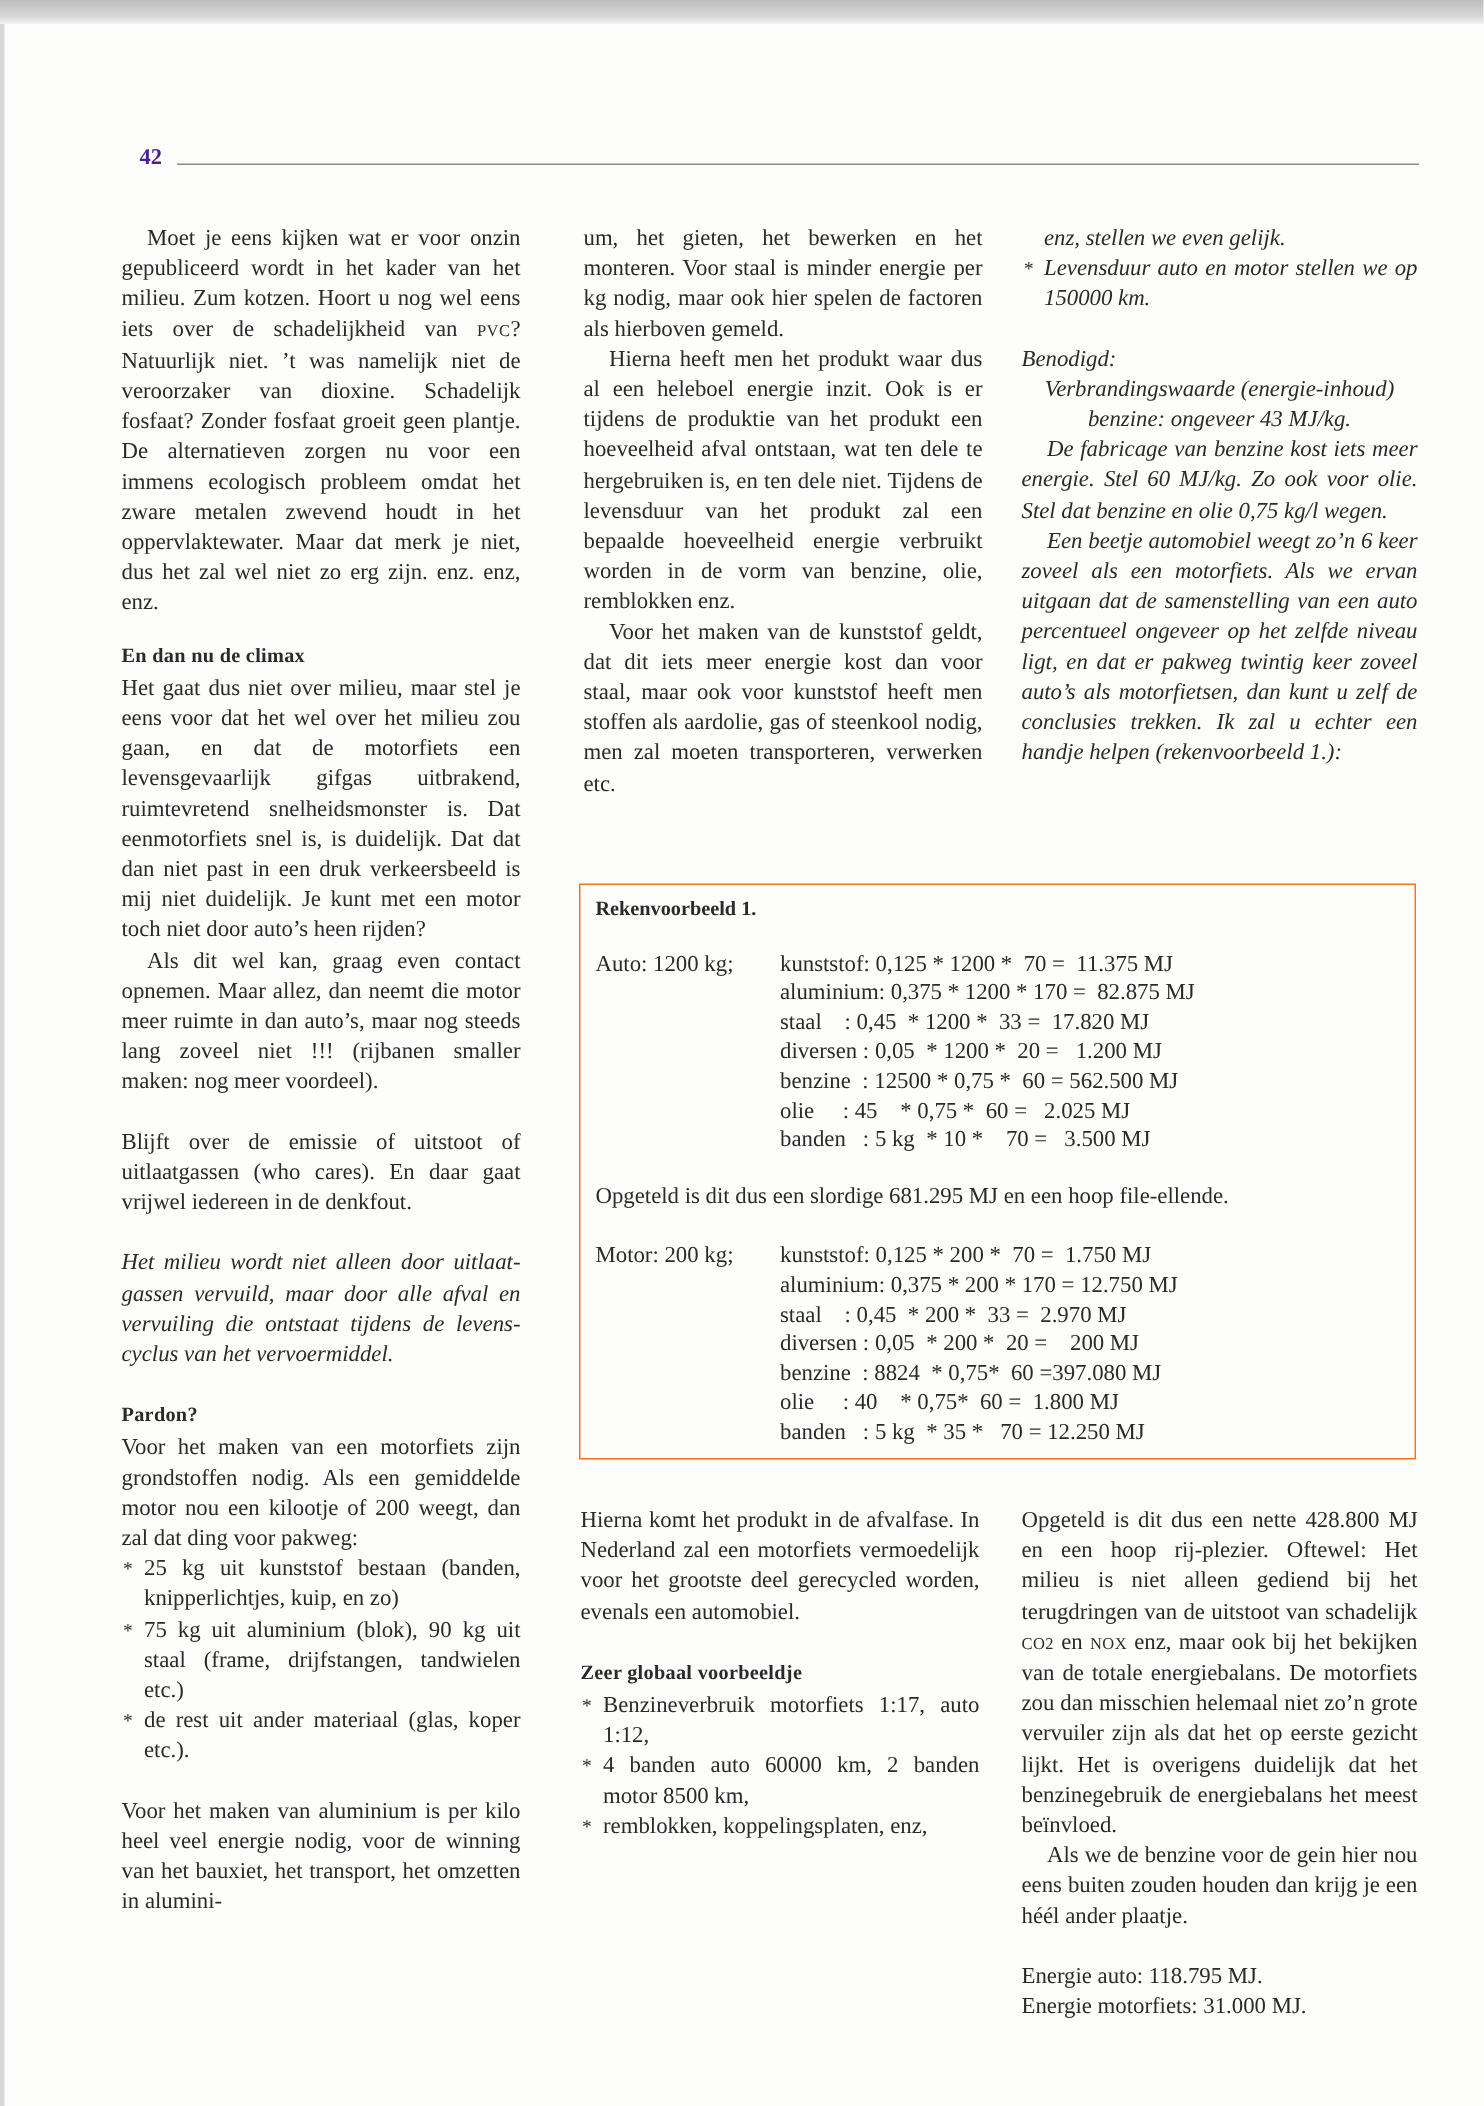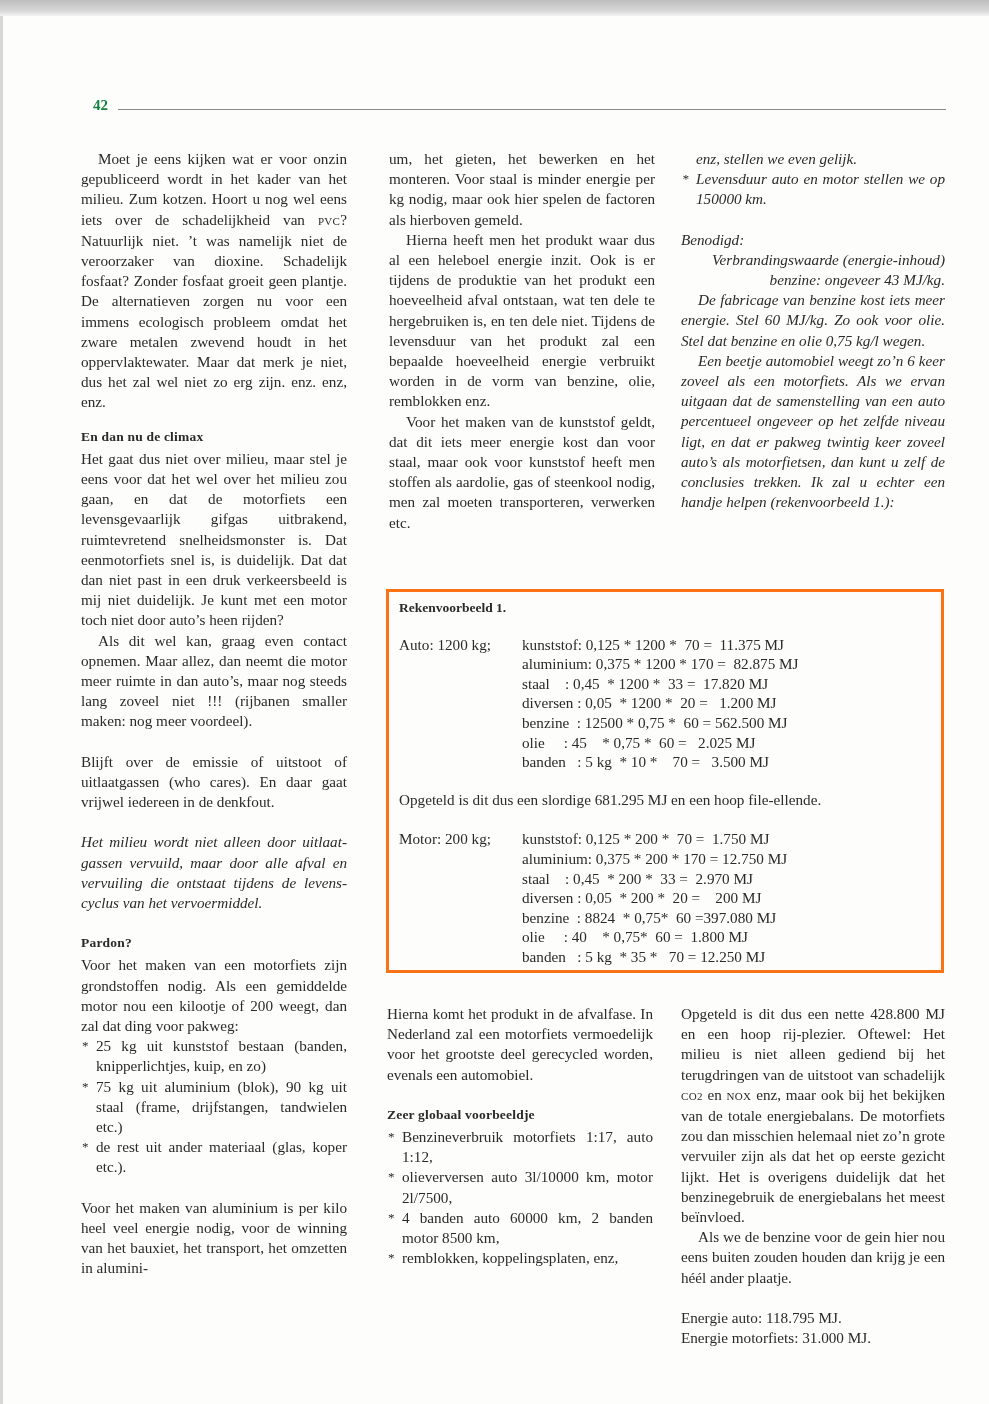--- a/index.html
+++ b/index.html
@@ -1,34 +1,34 @@
 <!DOCTYPE html>
 <html><head>
 <meta charset="utf-8">
 <style>
   html,body{margin:0;padding:0;}
   body{width:989px;height:1404px;background:#fdfdfc;position:relative;overflow:hidden;
        font-family:"Liberation Serif","DejaVu Serif",serif;color:#2a2a2a;}
   .topband{position:absolute;left:0;top:0;width:989px;height:16px;
        background:linear-gradient(#bdbdbd,#d9d9d9 70%,#f3f3f3);}
   .leftedge{position:absolute;left:0;top:16px;width:3px;height:1388px;background:#d8d8d8;}
-  .folio{position:absolute;left:93px;top:97px;font-weight:bold;font-size:15px;color:#15803d;}
+  .folio{position:absolute;left:93px;top:97px;font-weight:bold;font-size:15px;color:#4c1d95;}
   .rule{position:absolute;left:118px;top:109px;width:828px;height:1px;background:#8a8a8a;}
   .col{position:absolute;font-size:15.2px;line-height:20.2px;}
   .col p{margin:0;text-align:justify;hyphens:manual;}
   .indent{text-indent:17px;}
   .gap{height:20px;}
   .head{font-weight:bold;font-size:13.5px;letter-spacing:0.2px;margin:0;}
   .ital{font-style:italic;}
   ul.bul{list-style:none;margin:0;padding:0;}
   ul.bul li{position:relative;padding-left:15px;text-align:justify;}
   ul.bul li::before{content:"*";position:absolute;left:1px;top:0;font-size:13px;}
   .sc{font-size:11px;letter-spacing:0.3px;}
   .box{position:absolute;left:386px;top:589px;width:558px;height:384px;
-       border:3px solid #f97316;box-sizing:border-box;padding:6px 10px;font-size:15.2px;line-height:19.6px;}
+       border:1px solid #f97316;box-sizing:border-box;padding:6px 10px;font-size:15.2px;line-height:19.6px;}
   .box .title{font-weight:bold;font-size:13.5px;margin-bottom:17px;}
   .calc{display:flex;}
   .calc .lab{width:123px;flex:none;}
   .calc .lines div{white-space:pre;}
   .total{margin:18px 0 20px 0;}
 </style>
 </head>
 <body>
 
 <div class="topband"></div>
@@ -65,21 +65,21 @@
   <p class="indent">Voor het maken van de kunststof geldt, dat dit iets meer energie kost dan voor staal, maar ook voor kunststof heeft men stoffen als aard­olie, gas of steenkool nodig, men zal moeten transporteren, verwerken etc.</p>
 </div>
 
 <div class="col" style="left:681px;top:149px;width:264px;font-style:italic;">
   <p style="padding-left:15px">enz, stellen we even gelijk.</p>
   <ul class="bul">
     <li>Levensduur auto en motor stellen we op 150000 km.</li>
   </ul>
   <div class="gap"></div>
   <p>Benodigd:</p>
-  <p style="text-align:right">Verbrandingswaarde (energie-inhoud) benzine: ongeveer 43 MJ/kg.</p>
+  <p style="text-align:center">Verbrandingswaarde (energie-inhoud) benzine: ongeveer 43 MJ/kg.</p>
   <p class="indent">De fabricage van benzine kost iets meer energie. Stel 60 MJ/kg. Zo ook voor olie. Stel dat benzine en olie 0,75 kg/l wegen.</p>
   <p class="indent">Een beetje automobiel weegt zo’n 6 keer zoveel als een motorfiets. Als we ervan uitgaan dat de samenstelling van een auto percentueel ongeveer op het zelfde niveau ligt, en dat er pakw­eg twintig keer zoveel auto’s als motorfietsen, dan kunt u zelf de con­clusies trekken. Ik zal u echter een handje helpen (rekenvoorbeeld 1.):</p>
 </div>
 
 <div class="box">
   <div class="title">Rekenvoorbeeld 1.</div>
   <div class="calc">
     <div class="lab">Auto: 1200 kg;</div>
     <div class="lines">
       <div>kunststof: 0,125 * 1200 *  70 =  11.375 MJ</div>
@@ -105,21 +105,20 @@
     </div>
   </div>
 </div>
 
 <div class="col" style="left:387px;top:1004px;width:266px;">
   <p>Hierna komt het produkt in de afval­fase. In Nederland zal een motorfiets vermoedelijk voor het grootste deel gerecycled worden, evenals een auto­mobiel.</p>
   <div class="gap"></div>
   <p class="head" style="margin-bottom:2px">Zeer globaal voorbeeldje</p>
   <ul class="bul">
     <li>Benzineverbruik motorfiets 1:17, auto 1:12,</li>
-    <li>olieverversen auto 3l/10000 km, motor 2l/7500,</li>
     <li>4 banden auto 60000 km, 2 banden motor 8500 km,</li>
     <li>remblokken, koppelingsplaten, enz,</li>
   </ul>
 </div>
 
 <div class="col" style="left:681px;top:1004px;width:264px;">
   <p><span>Opgeteld is dit dus een nette 428.800 MJ en een hoop rij-plezier. Oftewel: Het milieu is niet alleen gediend bij het terugdringen van de uitstoot van schadelijk</span> <span class="sc">CO2</span><span> en </span><span class="sc">NOX</span><span> enz, maar ook bij het bekijken van de totale energie­balans. De motorfiets zou dan misschien helemaal niet zo’n grote vervuiler zijn als dat het op eerste gezicht lijkt. Het is overigens duide­lijk dat het benzinegebruik de ener­giebalans het meest beïnvloed.</span></p>
   <p class="indent">Als we de benzine voor de gein hier nou eens buiten zouden houden dan krijg je een héél ander plaatje.</p>
   <div class="gap"></div>
   <p>Energie auto: 118.795 MJ.</p>

